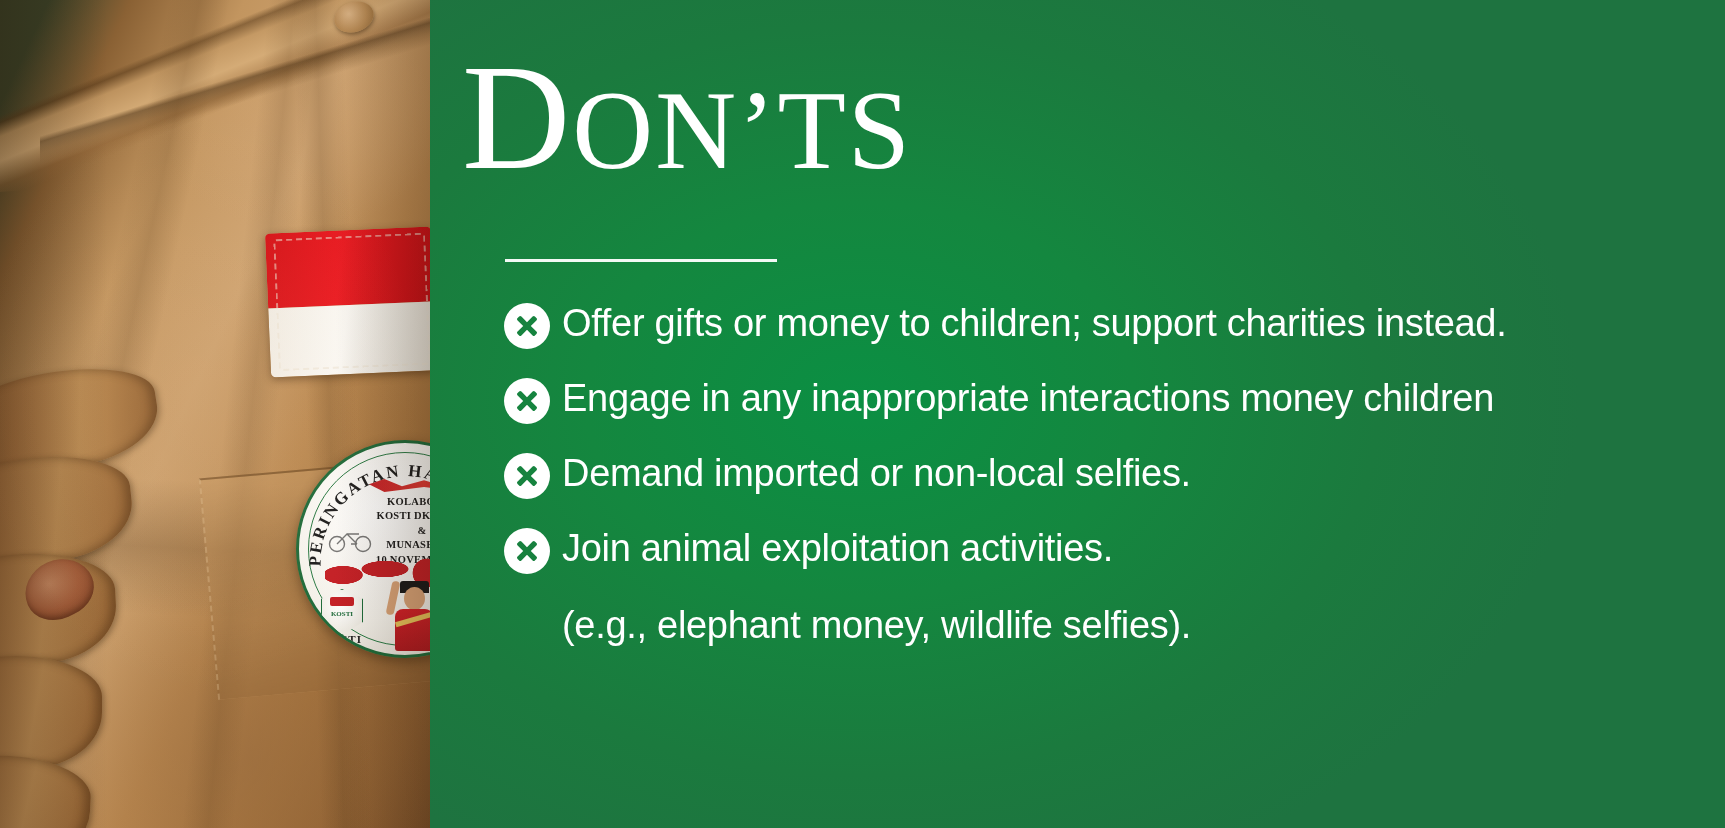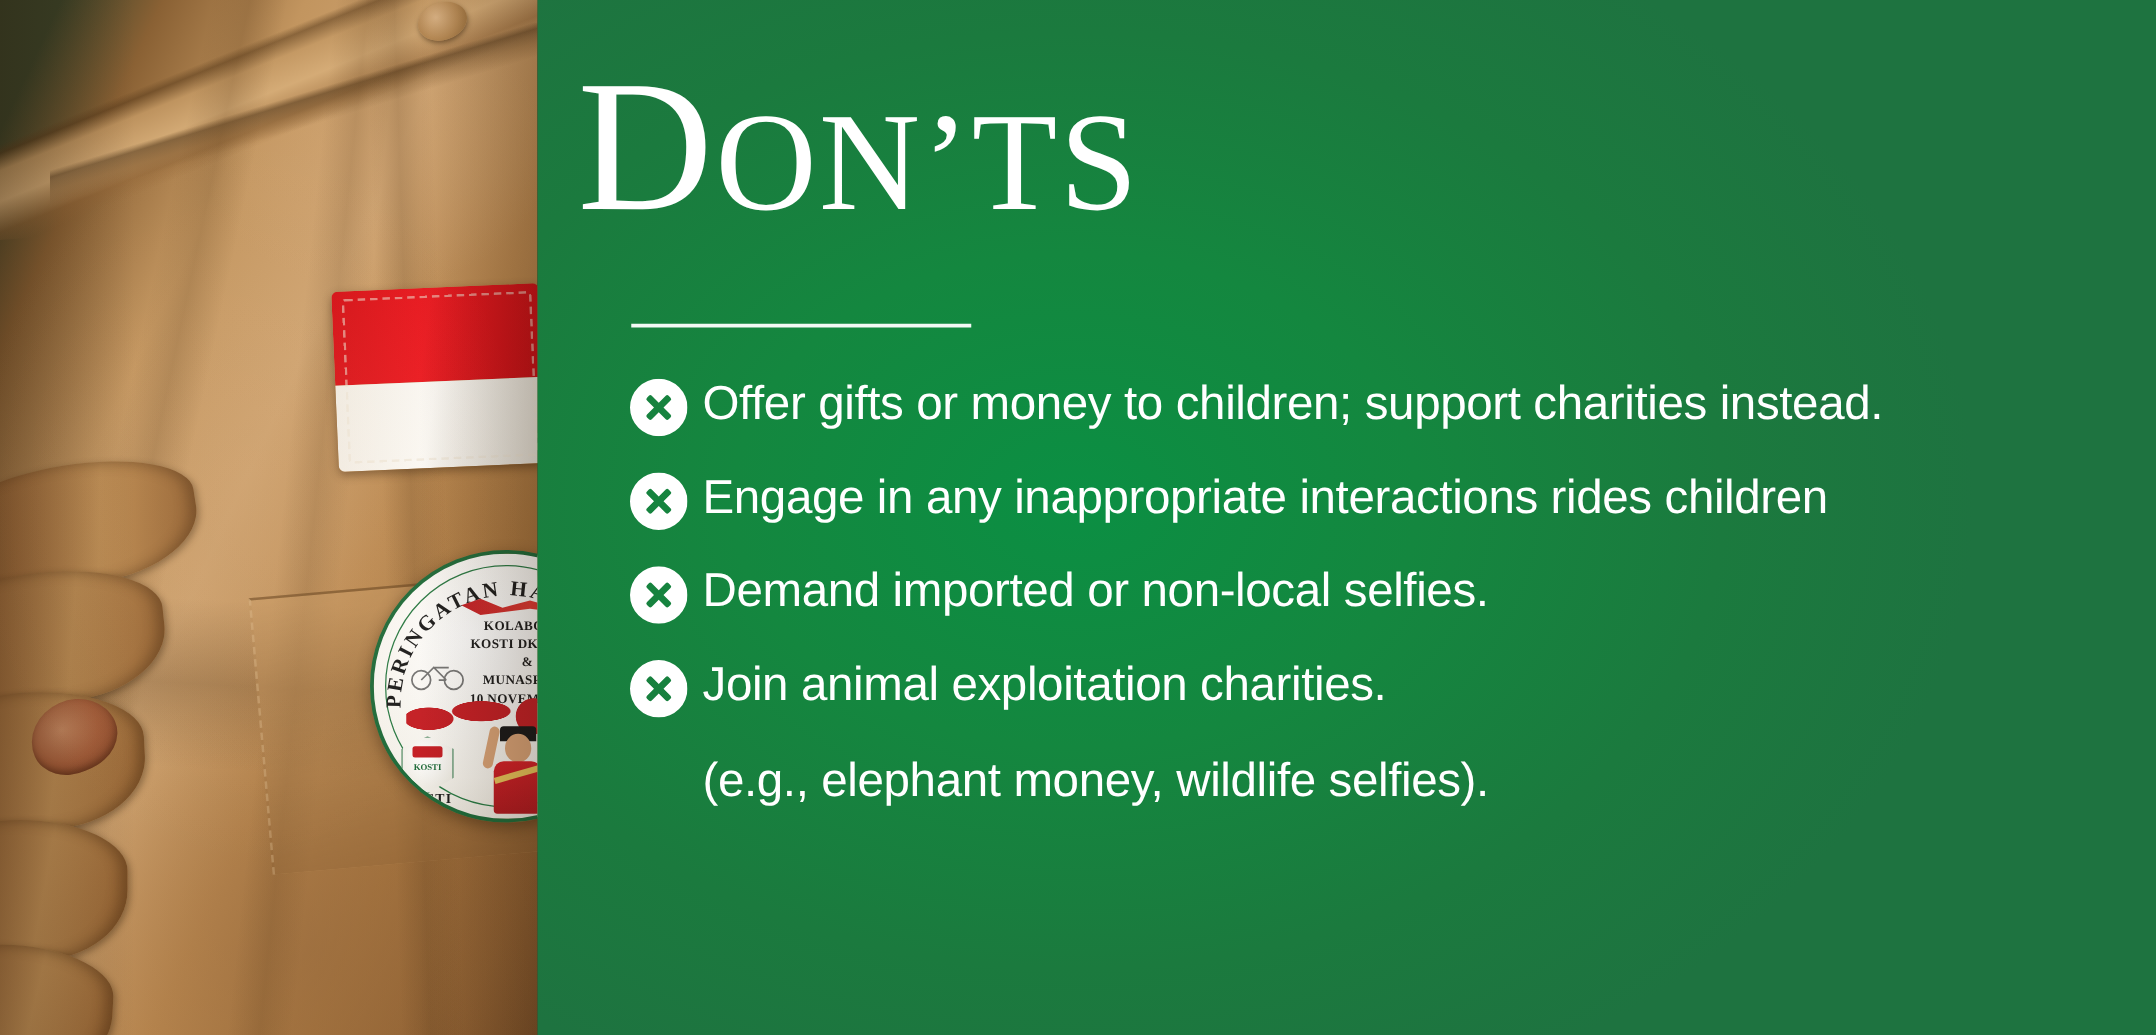--- a/index.html
+++ b/index.html
@@ -409,35 +409,35 @@
         <svg class="bullet-icon" viewBox="0 0 46 46">
           <path fill="#ffffff" fill-rule="evenodd" d="M23 0a23 23 0 1 0 0 46 23 23 0 0 0 0-46Zm0 19.2 5.6-5.6a1.6 1.6 0 0 1 2.3 0l1.5 1.5a1.6 1.6 0 0 1 0 2.3L26.8 23l5.6 5.6a1.6 1.6 0 0 1 0 2.3l-1.5 1.5a1.6 1.6 0 0 1-2.3 0L23 26.8l-5.6 5.6a1.6 1.6 0 0 1-2.3 0l-1.5-1.5a1.6 1.6 0 0 1 0-2.3l5.6-5.6-5.6-5.6a1.6 1.6 0 0 1 0-2.3l1.5-1.5a1.6 1.6 0 0 1 2.3 0l5.6 5.6Z"></path>
         </svg>
         <div class="row-text">Offer gifts or money to children; support charities instead.</div>
       </div>
 
       <div class="list-row">
         <svg class="bullet-icon" viewBox="0 0 46 46">
           <path fill="#ffffff" fill-rule="evenodd" d="M23 0a23 23 0 1 0 0 46 23 23 0 0 0 0-46Zm0 19.2 5.6-5.6a1.6 1.6 0 0 1 2.3 0l1.5 1.5a1.6 1.6 0 0 1 0 2.3L26.8 23l5.6 5.6a1.6 1.6 0 0 1 0 2.3l-1.5 1.5a1.6 1.6 0 0 1-2.3 0L23 26.8l-5.6 5.6a1.6 1.6 0 0 1-2.3 0l-1.5-1.5a1.6 1.6 0 0 1 0-2.3l5.6-5.6-5.6-5.6a1.6 1.6 0 0 1 0-2.3l1.5-1.5a1.6 1.6 0 0 1 2.3 0l5.6 5.6Z"></path>
         </svg>
-        <div class="row-text">Engage in any inappropriate interactions rides children</div>
+        <div class="row-text">Engage in any inappropriate interactions money children</div>
       </div>
 
       <div class="list-row">
         <svg class="bullet-icon" viewBox="0 0 46 46">
           <path fill="#ffffff" fill-rule="evenodd" d="M23 0a23 23 0 1 0 0 46 23 23 0 0 0 0-46Zm0 19.2 5.6-5.6a1.6 1.6 0 0 1 2.3 0l1.5 1.5a1.6 1.6 0 0 1 0 2.3L26.8 23l5.6 5.6a1.6 1.6 0 0 1 0 2.3l-1.5 1.5a1.6 1.6 0 0 1-2.3 0L23 26.8l-5.6 5.6a1.6 1.6 0 0 1-2.3 0l-1.5-1.5a1.6 1.6 0 0 1 0-2.3l5.6-5.6-5.6-5.6a1.6 1.6 0 0 1 0-2.3l1.5-1.5a1.6 1.6 0 0 1 2.3 0l5.6 5.6Z"></path>
         </svg>
         <div class="row-text">Demand imported or non-local selfies.</div>
       </div>
 
       <div class="list-row">
         <svg class="bullet-icon" viewBox="0 0 46 46">
           <path fill="#ffffff" fill-rule="evenodd" d="M23 0a23 23 0 1 0 0 46 23 23 0 0 0 0-46Zm0 19.2 5.6-5.6a1.6 1.6 0 0 1 2.3 0l1.5 1.5a1.6 1.6 0 0 1 0 2.3L26.8 23l5.6 5.6a1.6 1.6 0 0 1 0 2.3l-1.5 1.5a1.6 1.6 0 0 1-2.3 0L23 26.8l-5.6 5.6a1.6 1.6 0 0 1-2.3 0l-1.5-1.5a1.6 1.6 0 0 1 0-2.3l5.6-5.6-5.6-5.6a1.6 1.6 0 0 1 0-2.3l1.5-1.5a1.6 1.6 0 0 1 2.3 0l5.6 5.6Z"></path>
         </svg>
-        <div class="row-text">Join animal exploitation charities.</div>
+        <div class="row-text">Join animal exploitation activities.</div>
       </div>
 
       <div class="note-row">
         <div class="note-text">(e.g., elephant money, wildlife selfies).</div>
       </div>
 
     </div>
   </div>
 </div>
 

